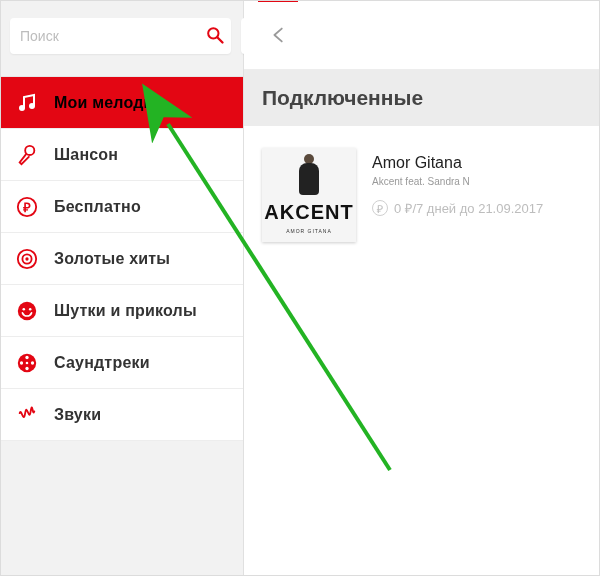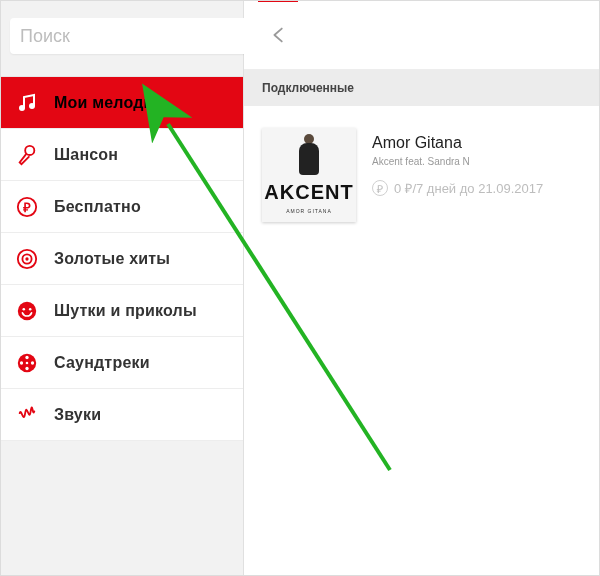--- a/index.html
+++ b/index.html
@@ -29,21 +29,21 @@
       border-bottom: 1px solid #e6e6e6;
     }
     .search-wrap {
       position: relative; flex: 1;
       background: #fff; border-radius: 4px; height: 36px;
       display: flex; align-items: center;
       box-shadow: 0 1px 2px rgba(0,0,0,.06);
     }
     .search-input {
       flex: 1; border: none; background: transparent;
-      padding: 0 30px 0 10px; font-size: 18px; color: #6d28d9;
+      padding: 0 30px 0 10px; font-size: 14px; color: #6d28d9;
       outline: none; height: 100%;
     }
     .search-input::placeholder { color: #bdbdbd; }
     .search-icon {
       position: absolute; right: 6px; top: 7px;
       width: 20px; height: 20px;
     }
     .az-btn {
       background: #fff; border-radius: 4px; height: 36px;
       display: flex; align-items: center; justify-content: center;
@@ -83,23 +83,23 @@
     }
     .topbar::before {
       content: ""; position: absolute; left: 14px; top: -1px;
       width: 40px; height: 3px; background: #e30613;
     }
     .back-btn {
       margin-left: 24px; width: 22px; height: 22px;
     }
 
     .section-header {
-      height: 36px; background: #ececec;
-      display: flex; align-items: center;
-      padding: 12px 18px; font-size: 12px; font-weight: 600; color: #444;
+      height: 56px; background: #ececec;
+      display: flex; align-items: center;
+      padding: 12px 18px; font-size: 21px; font-weight: 600; color: #444;
     }
 
     .track-card {
       margin: 22px 18px; display: flex; gap: 16px;
     }
     .cover {
       width: 94px; height: 94px;
       background: #f5f5f5;
       box-shadow: 0 1px 3px rgba(0,0,0,.2);
       display: flex; align-items: center; justify-content: center;

